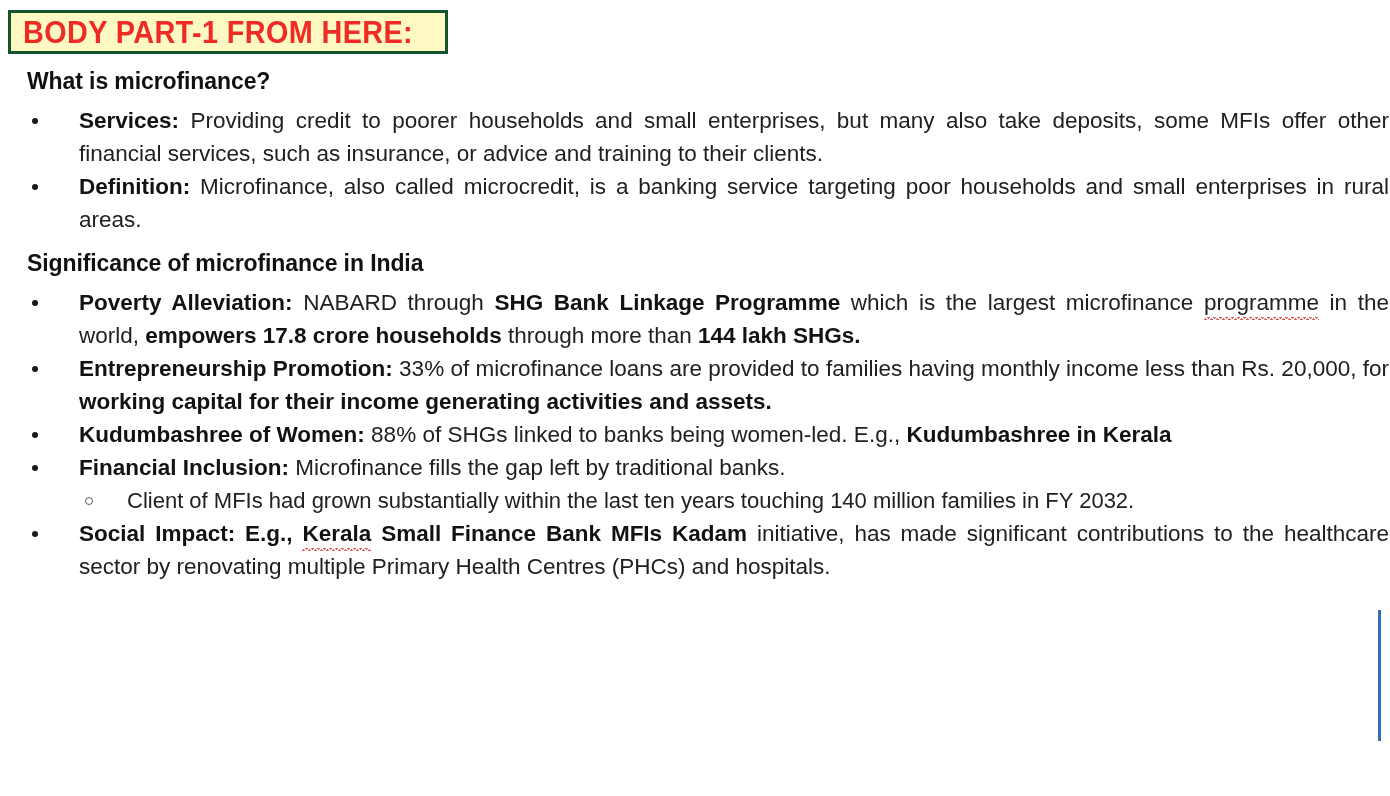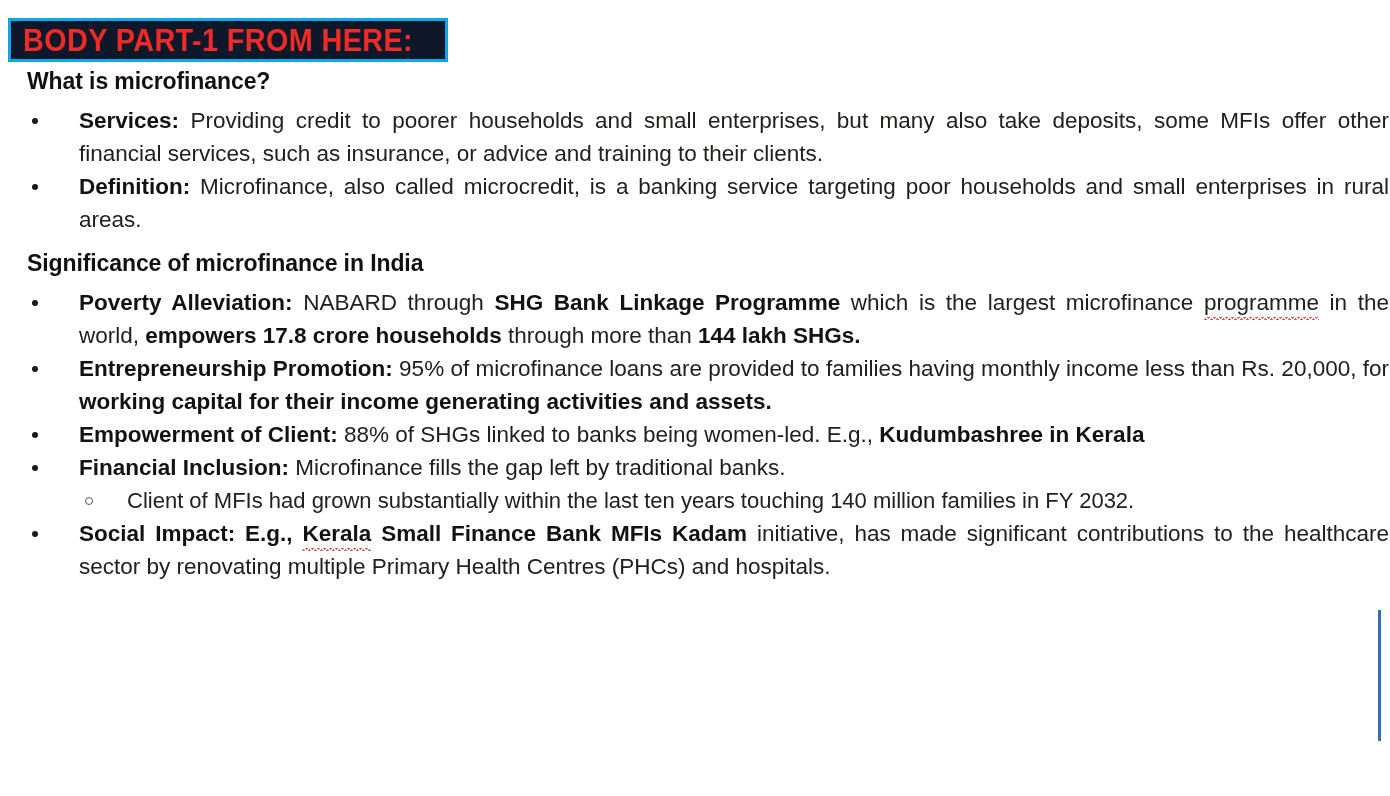--- a/index.html
+++ b/index.html
@@ -24,25 +24,24 @@
   }
 
   
   .banner {
     position: absolute;
     left: 8px;
     top: 10px;
     width: 440px;
     height: 44px;
     box-sizing: border-box;
-    border: 3px solid #0ea5e9;
+    border: 3px solid #14532d;
     display: flex;
     align-items: center;
-    background: #0f172a;
-    margin-top: 8px;
+    background: #fef9c3;
   }
   .banner-text {
     font-family: "Liberation Sans Narrow", "Liberation Sans", sans-serif;
     font-weight: 700;
     font-size: 31px;
     line-height: 1;
     letter-spacing: 0.4px;
     color: #ef2b26;
     padding-left: 13px;
     transform: scaleX(0.93);
@@ -191,25 +190,25 @@
 
     <div class="spacer-sm"></div>
 
     <ul class="bullets">
 
       <li>
         <span class="b">Poverty Alleviation:</span><span class="n"> NABARD through </span><span class="b">SHG Bank Linkage Programme</span><span class="n"> which is the largest microfinance </span><span class="n sp">programme</span><span class="n"> in the world, </span><span class="b">empowers 17.8 crore households</span><span class="n"> through more than </span><span class="b">144 lakh SHGs.</span>
       </li>
 
       <li>
-        <span class="b">Entrepreneurship Promotion:</span><span class="n"> 95% of microfinance loans are provided to families having monthly income less than Rs. 20,000, for </span><span class="b">working capital for their income generating activities and assets.</span>
+        <span class="b">Entrepreneurship Promotion:</span><span class="n"> 33% of microfinance loans are provided to families having monthly income less than Rs. 20,000, for </span><span class="b">working capital for their income generating activities and assets.</span>
       </li>
 
       <li class="no-justify">
-        <span class="b">Empowerment of Client:</span><span class="n"> 88% of SHGs linked to banks being women-led. E.g., </span><span class="b">Kudumbashree in Kerala</span>
+        <span class="b">Kudumbashree of Women:</span><span class="n"> 88% of SHGs linked to banks being women-led. E.g., </span><span class="b">Kudumbashree in Kerala</span>
       </li>
 
       <li class="no-justify">
         <span class="b">Financial Inclusion:</span><span class="n"> Microfinance fills the gap left by traditional banks.</span>
       </li>
     </ul>
 
     <ul class="sub-bullets">
       <li>
         <span class="n">Client of MFIs had grown substantially within the last ten years touching 140 million families in FY 2032.</span>

